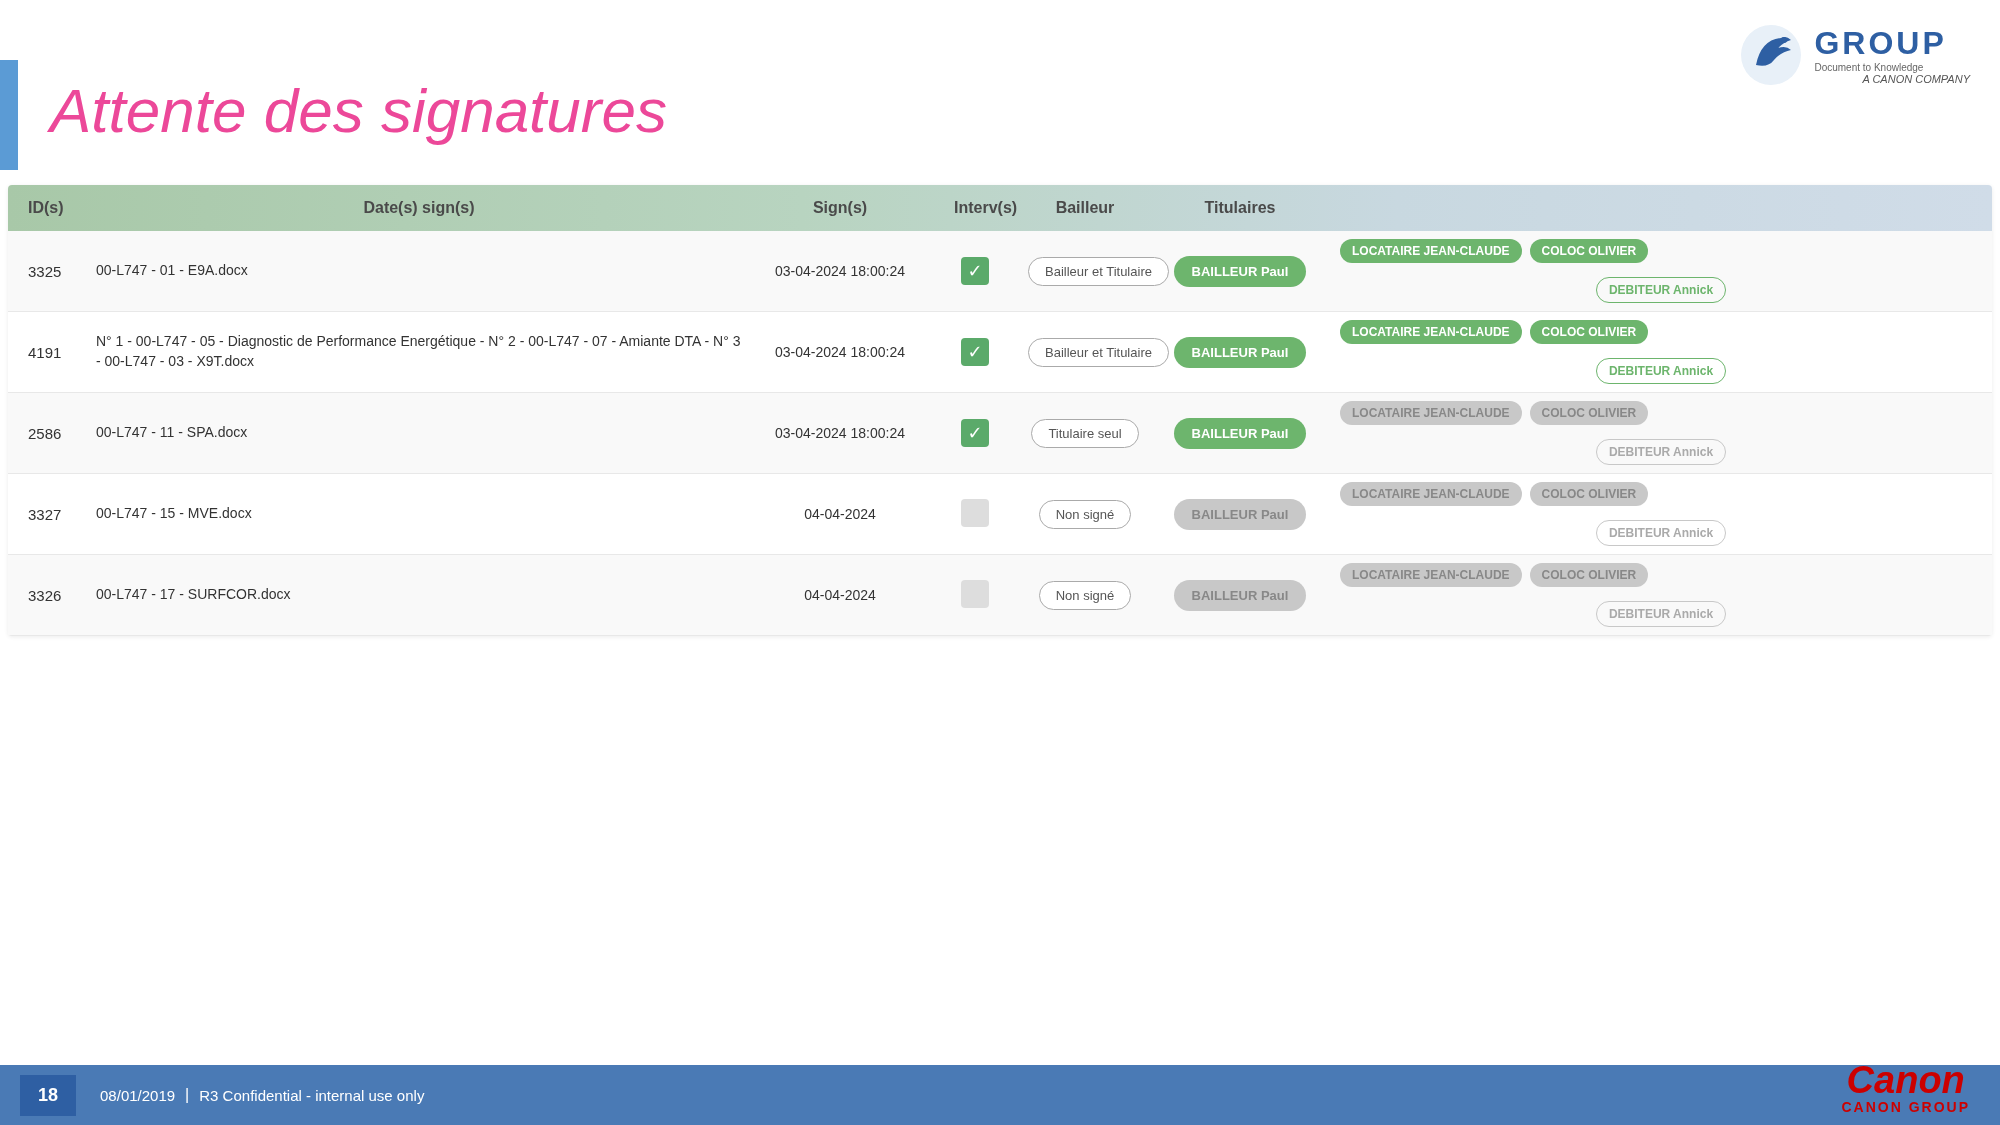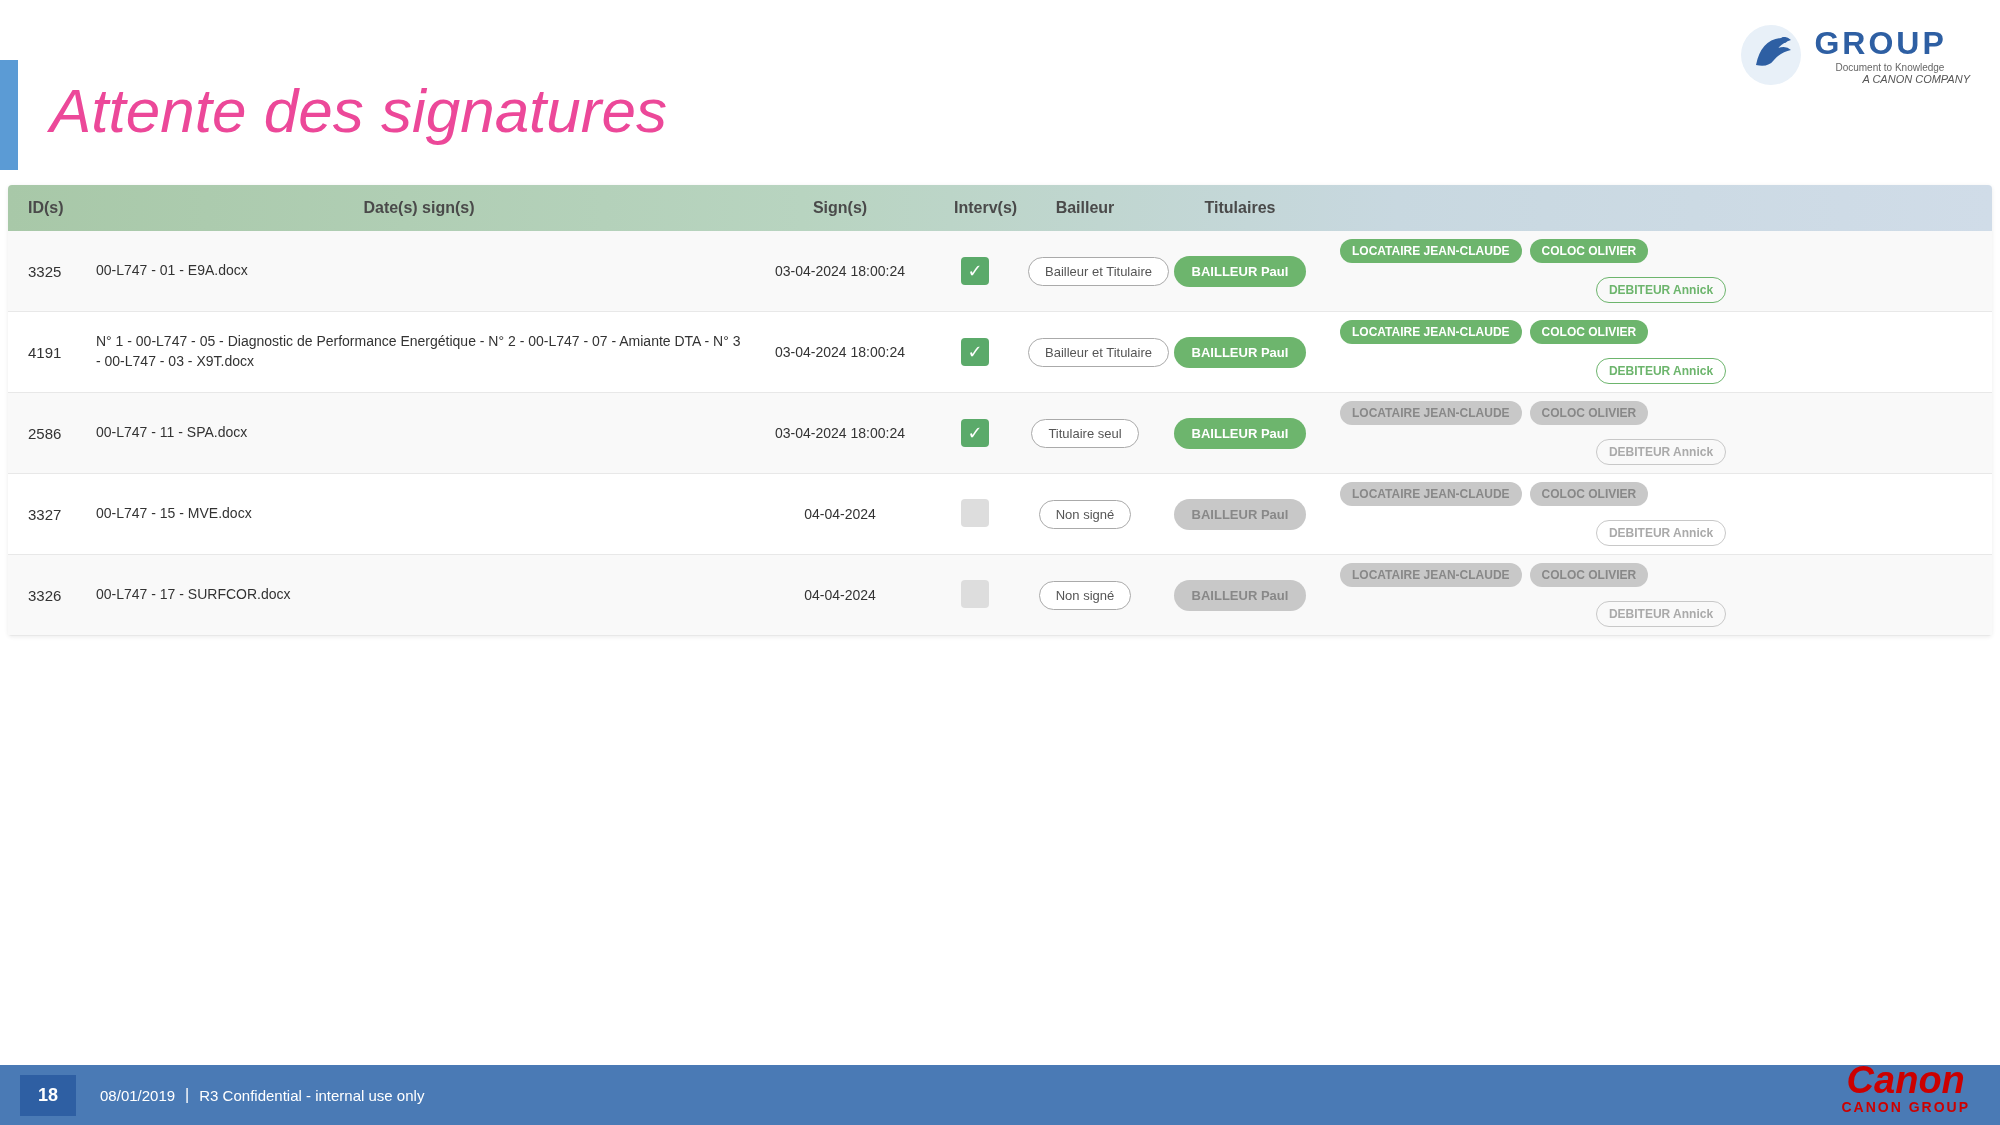--- a/index.html
+++ b/index.html
@@ -299,21 +299,21 @@
 <div class="logo-area">
   <div style="display:flex;align-items:center;gap:8px;">
 
     <svg width="70" height="70" viewBox="0 0 70 70">
       <ellipse cx="35" cy="35" rx="30" ry="30" fill="#e8f0f8"></ellipse>
       <path d="M20 45 Q25 20 45 18 Q50 15 55 20 Q48 22 42 28 Q50 25 55 30 Q45 32 38 40 Q32 48 20 45Z" fill="#2e5fa3"></path>
       <circle cx="48" cy="20" r="3" fill="#2e5fa3"></circle>
     </svg>
     <div>
       <div style="font-size:32px;font-weight:bold;color:#2e5fa3;letter-spacing:3px;">GROUP</div>
-      <div style="font-size:10px;color:#666;margin-left:21px;">Document to Knowledge</div>
+      <div style="font-size:10px;color:#666;">Document to Knowledge</div>
       <div style="font-size:11px;color:#555;font-style:italic;margin-left:48px;">A CANON COMPANY</div>
     </div>
   </div>
 </div>
 
 <div class="table-container">
 
   <div class="table-header">
     <div>ID(s)</div>
     <div>Date(s) sign(s)</div>

